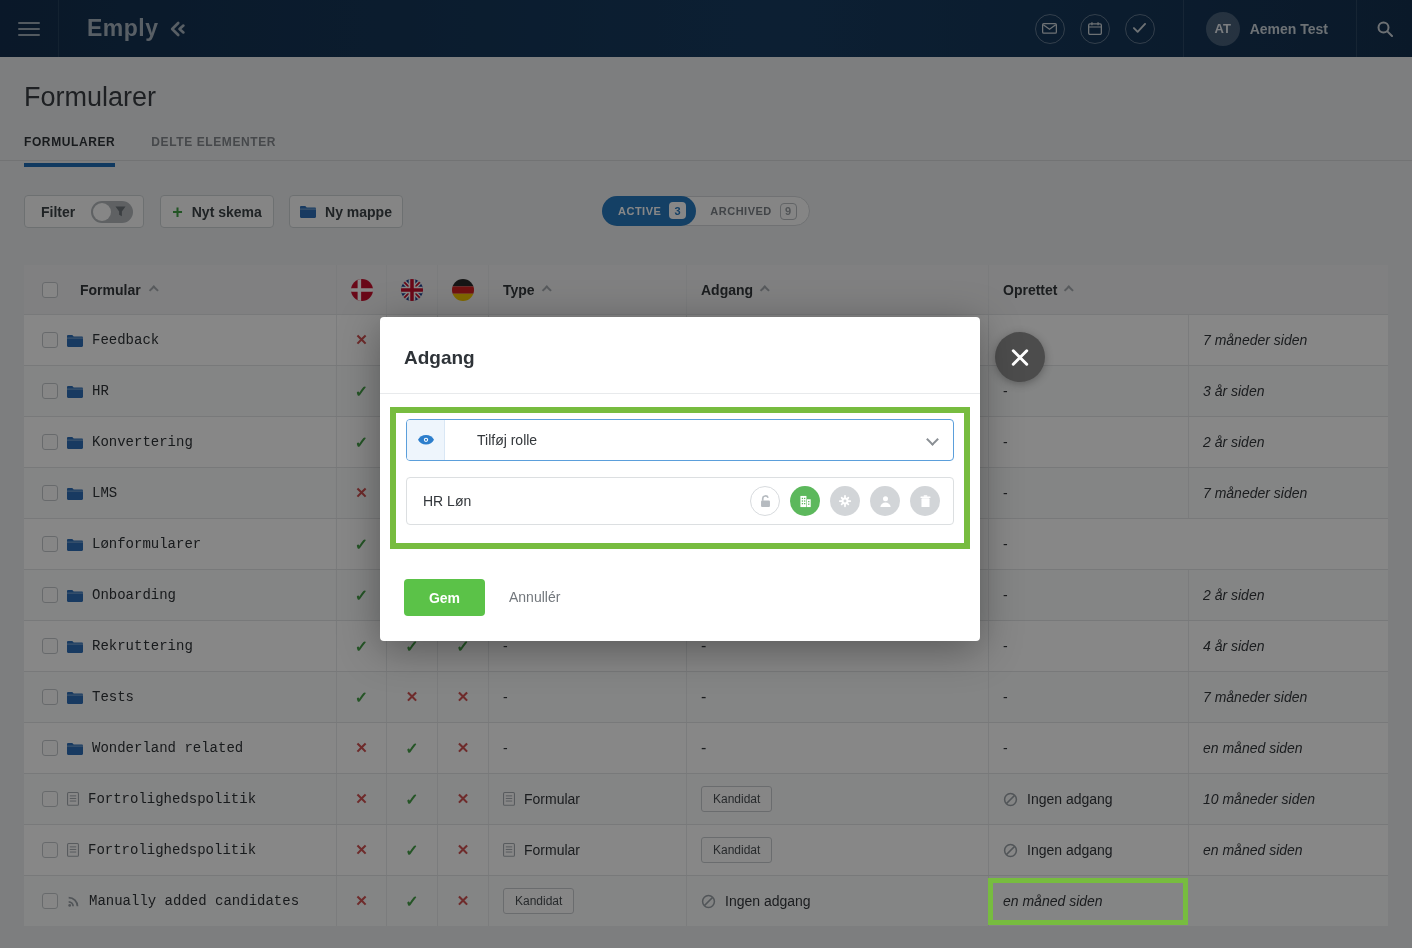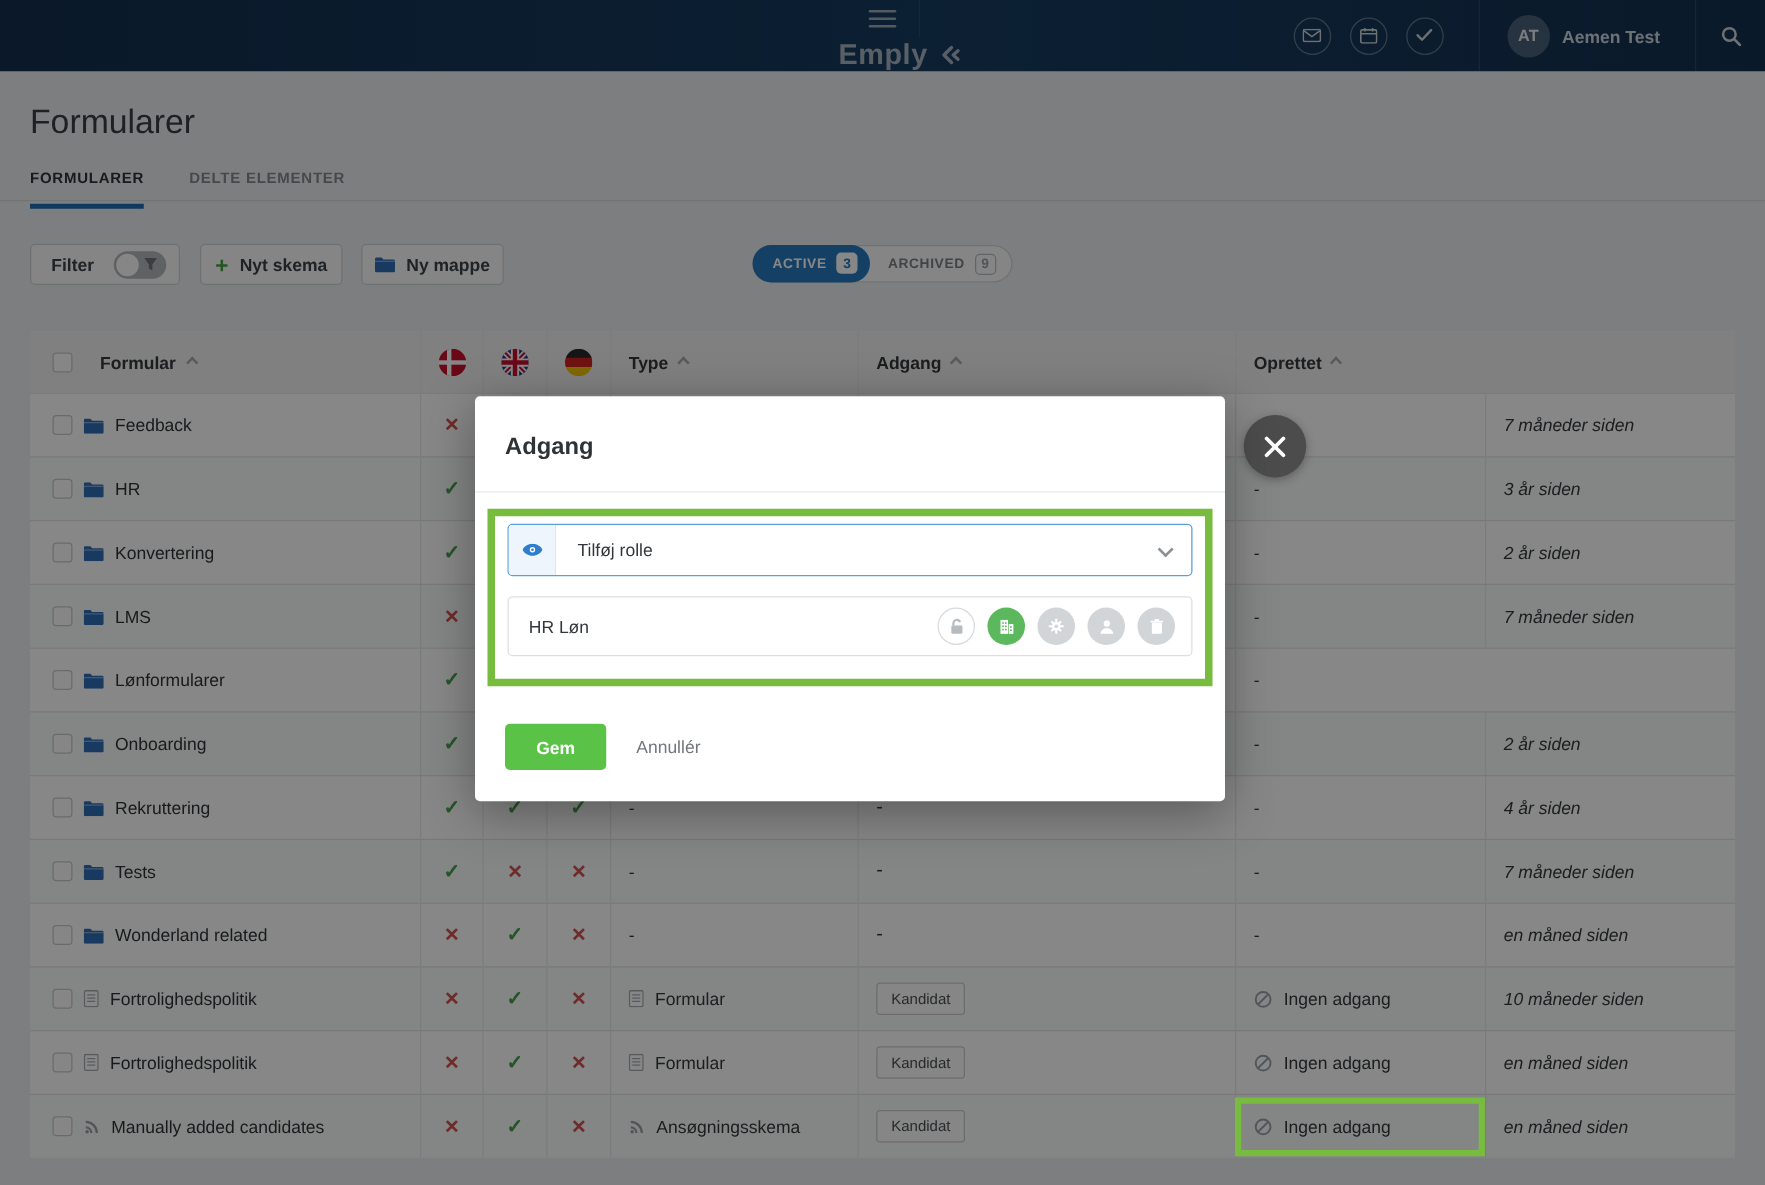--- a/index.html
+++ b/index.html
@@ -7,21 +7,21 @@
   body {
     position: relative;
     font-family: "Liberation Sans", sans-serif;
     background: #edeff0;
     overflow: hidden;
     color: #34383c;
   }
   
   .navbar { position:absolute; top:0; left:0; width:1412px; height:57px;
     background: linear-gradient(90deg,#132f4e 0%, #173c61 55%, #14304f 100%);
-    display:flex; align-items:center; z-index:10;flex-direction:column; }
+    display:flex; align-items:center; z-index:10; }
   .nav-burger { width:59px; height:57px; display:flex; align-items:center; justify-content:center;
     border-right:1px solid rgba(255,255,255,.08); cursor:pointer; }
   .nav-burger div { width:22px; }
   .nav-burger div span { display:block; height:2px; background:#9daab6; margin:4px 0; border-radius:1px; }
   .brand { display:flex; align-items:center; margin-left:28px; gap:8px; }
   .brand-text { font-size:23px; font-weight:bold; color:#a7b3bf; letter-spacing:.5px; }
   .nav-right { position:absolute; right:0; top:0; height:57px; display:flex; align-items:center; }
   .nav-circle { width:30px; height:30px; border-radius:50%; border:1.5px solid rgba(255,255,255,.32);
     display:flex; align-items:center; justify-content:center; margin-right:15px; cursor:pointer; }
   .nav-sep { width:1px; height:57px; background:rgba(255,255,255,.10); }
@@ -67,21 +67,21 @@
   .thead { height:49px; background:#f1f2f3; border:0; }
   .trow { height:51px; border-top:1px solid #e2e4e6; background:#fff; }
   .trow.alt { background:#fafbfb; }
   .td, .th { display:flex; align-items:center; padding:0 14px; border-left:1px solid #e9ebec; overflow:hidden; }
   .td:first-child, .th:first-child { border-left:none; padding-left:18px; }
   .th { font-size:14px; font-weight:bold; color:#34383c; gap:9px; }
   .th.c-flag, .td.c-flag { justify-content:center; padding:0; }
   .caret { display:inline-block; width:7px; height:7px; border-left:2px solid #a6abb0; border-top:2px solid #a6abb0;
     transform:rotate(45deg) translateY(1px); }
   .cbx { width:16px; height:16px; border:1px solid #c5c9cd; border-radius:3px; background:#fdfdfd; flex:0 0 16px; cursor:pointer; }
-  .c-name { gap:9px; }
+  .c-name { gap:9px;font-family:Liberation Mono, monospace; }
   .rname { font-size:14px; color:#2f3337; cursor:pointer; }
   .ok { color:#46a049; font-size:16px; font-weight:bold; }
   .no { color:#d05252; font-size:15px; font-weight:bold; }
   .c-type, .c-access { gap:9px; font-size:14px; color:#34383c; }
   .c-created { font-size:14px; color:#34383c;font-style:italic; }
   .badge { border:1px solid #c9cdd0; border-radius:3px; padding:5px 11px; font-size:12px; color:#4b5054; background:#fdfdfd; }
   .icn { display:inline-flex; align-items:center; }
 
   
   .dim { position:absolute; inset:0; background:rgba(0,0,0,.47); z-index:50; }
@@ -97,21 +97,21 @@
 
   
   .modal { position:absolute; left:380px; top:317px; width:600px; height:324px; background:#fff;
     border-radius:4px; z-index:70; box-shadow:0 8px 40px rgba(0,0,0,.35); }
   .modal-title { position:absolute; left:24px; top:30px; font-size:19px; font-weight:bold; color:#2e3338; }
   .modal-rule { position:absolute; left:0; top:76px; width:100%; height:1px; background:#e8eaec; }
   .role-select { position:absolute; left:26px; top:102px; width:548px; height:42px; border:1px solid #5b9fdb;
     border-radius:4px; background:#fff; display:flex; align-items:center; cursor:pointer; }
   .role-select .eyebox { width:38px; height:100%; background:#eef5fc; border-right:1px solid #d9e7f5;
     border-radius:3px 0 0 3px; display:flex; align-items:center; justify-content:center; }
-  .role-select .ph { font-size:14px; color:#33373b; margin-left:17px; }
+  .role-select .ph { font-size:14px; color:#33373b; margin-left:32px; }
   .chev-down { position:absolute; right:16px; top:15px; width:9px; height:9px; border-left:2px solid #8a8f94;
     border-bottom:2px solid #8a8f94; transform:rotate(-45deg); }
   .role-card { position:absolute; left:26px; top:160px; width:548px; height:48px; border:1px solid #dcdfe1;
     border-radius:4px; background:#fff; display:flex; align-items:center; }
   .role-name { font-size:14px; color:#33373b; margin-left:16px; flex:1; }
   .rc-icons { display:flex; gap:10px; margin-right:13px; }
   .circ { width:30px; height:30px; border-radius:50%; display:flex; align-items:center; justify-content:center; cursor:pointer; }
   .circ.lock { background:#fff; border:1px solid #d8dbde; }
   .circ.green { background:#5cb85c; }
   .circ.grey { background:#d2d5d8; }
@@ -646,32 +646,20 @@
         </div>
         <div class="td c-flag">
           <span class="no">✕</span>
         </div>
         <div class="td c-flag">
           <span class="ok">✓</span>
         </div>
         <div class="td c-flag">
           <span class="no">✕</span>
         </div>
-        <div class="td c-type">
-          <span class="icn">
-            <svg viewBox="0 0 14 14" width="13">
-              <g fill="none" stroke="#9aa1a7" stroke-width="1.9">
-                <path d="M1.8 7.4a4.9 4.9 0 0 1 4.8 4.8"></path>
-                <path d="M1.8 2.7a9.6 9.6 0 0 1 9.5 9.5"></path>
-              </g>
-              <circle cx="2.9" cy="11.2" r="1.5" fill="#9aa1a7"></circle>
-            </svg>
-          </span>
-          <span>Ansøgningsskema</span>
-        </div>
         <div class="td c-area">
           <span class="badge">Kandidat</span>
         </div>
         <div class="td c-access">
           <span class="icn">
             <svg viewBox="0 0 16 16" width="15">
               <circle cx="8" cy="8" r="6.3" fill="none" stroke="#9aa1a7" stroke-width="1.6"></circle>
               <line x1="3.6" y1="12.4" x2="12.4" y2="3.6" stroke="#9aa1a7" stroke-width="1.6"></line>
             </svg>
           </span>

